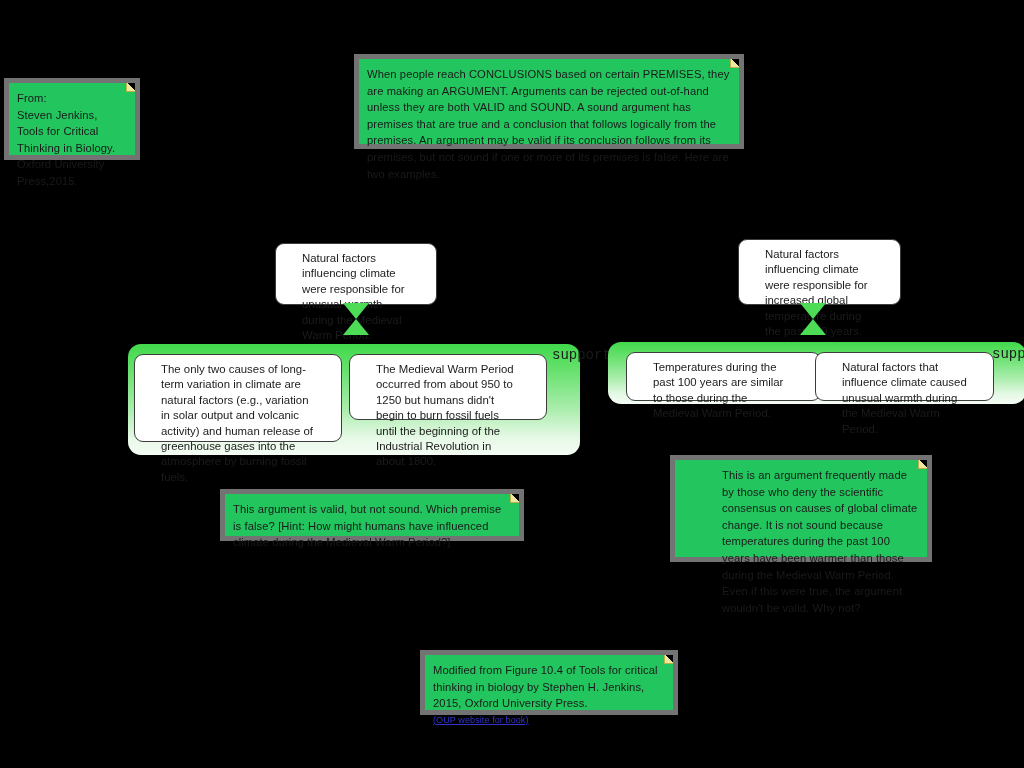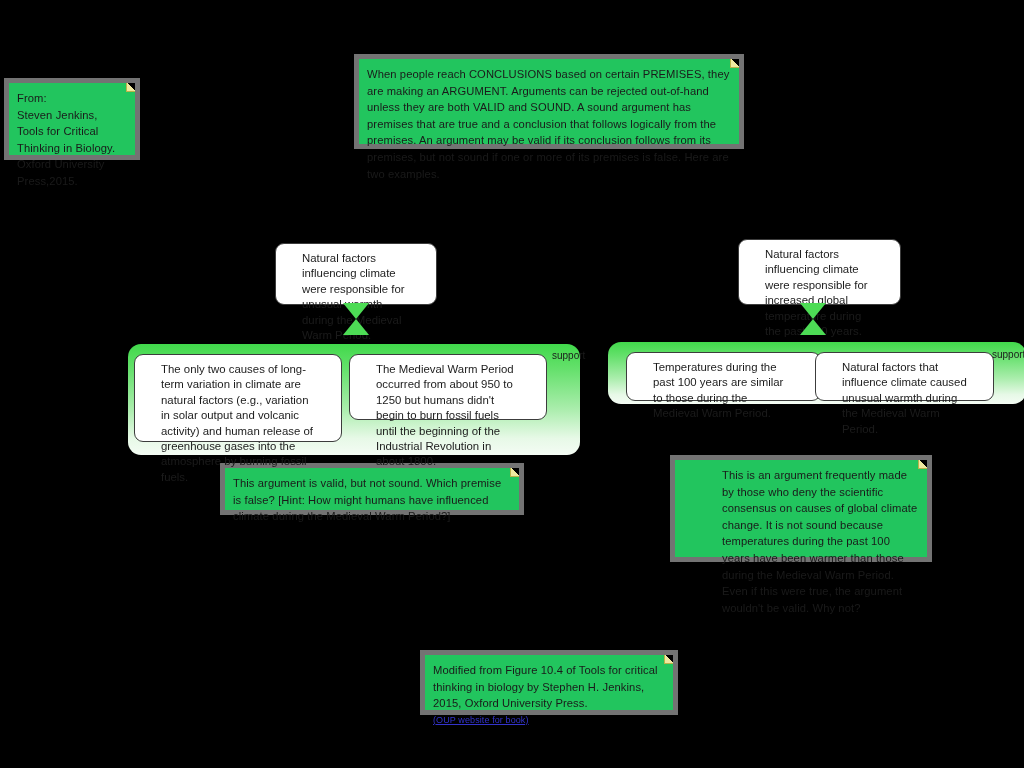--- a/index.html
+++ b/index.html
@@ -42,21 +42,21 @@
   .note .link {
     color: #3333cc;
     font-size: 9px;
     line-height: 13px;
     display: block;
     margin-top: 2px;
   }
 
   #note-source        { left: 4px;   top: 78px;  width: 136px; height: 82px; }
   #note-intro         { left: 354px; top: 54px;  width: 390px; height: 95px; }
-  #note-left-question { left: 220px; top: 463px; width: 304px; height: 52px; }
+  #note-left-question { left: 220px; top: 489px; width: 304px; height: 52px; }
   #note-right-comment { left: 670px; top: 455px; width: 262px; height: 107px; padding-left: 47px; }
   #note-attribution   { left: 420px; top: 650px; width: 258px; height: 65px; }
 
   .claim-box {
     position: absolute;
     background: #ffffff;
     border: 1px solid #3c3c3c;
     border-radius: 9px;
     box-sizing: border-box;
     font-family: "Liberation Sans", sans-serif;
@@ -81,22 +81,22 @@
   .connector .bottom-flare { border-bottom: 16px solid #4ddc55; }
 
   .support-group {
     position: absolute;
     border-radius: 13px;
     background: linear-gradient(to bottom, #41d94b 0%, #64e06b 22%, #a9edab 58%, #e7f9e7 85%, #f4fcf4 100%);
     box-sizing: border-box;
   }
   .support-label {
     position: absolute;
-    font-family: Liberation Sans, sans-serif;
-    font-size: 10px;
+    font-family: Liberation Mono, monospace;
+    font-size: 14px;
     color: #1b1b1b;
     line-height: 11px;
   }
 
   
   #conclusion-left { left: 275px; top: 243px; width: 162px; height: 62px; }
   #connector-left  { left: 343px; top: 303px; }
   #group-left      { left: 128px; top: 344px; width: 452px; height: 111px; }
   #premise-left-1  { left: 6px;   top: 10px;  width: 208px; height: 88px; }
   #premise-left-2  { left: 221px; top: 10px;  width: 198px; height: 66px; }

